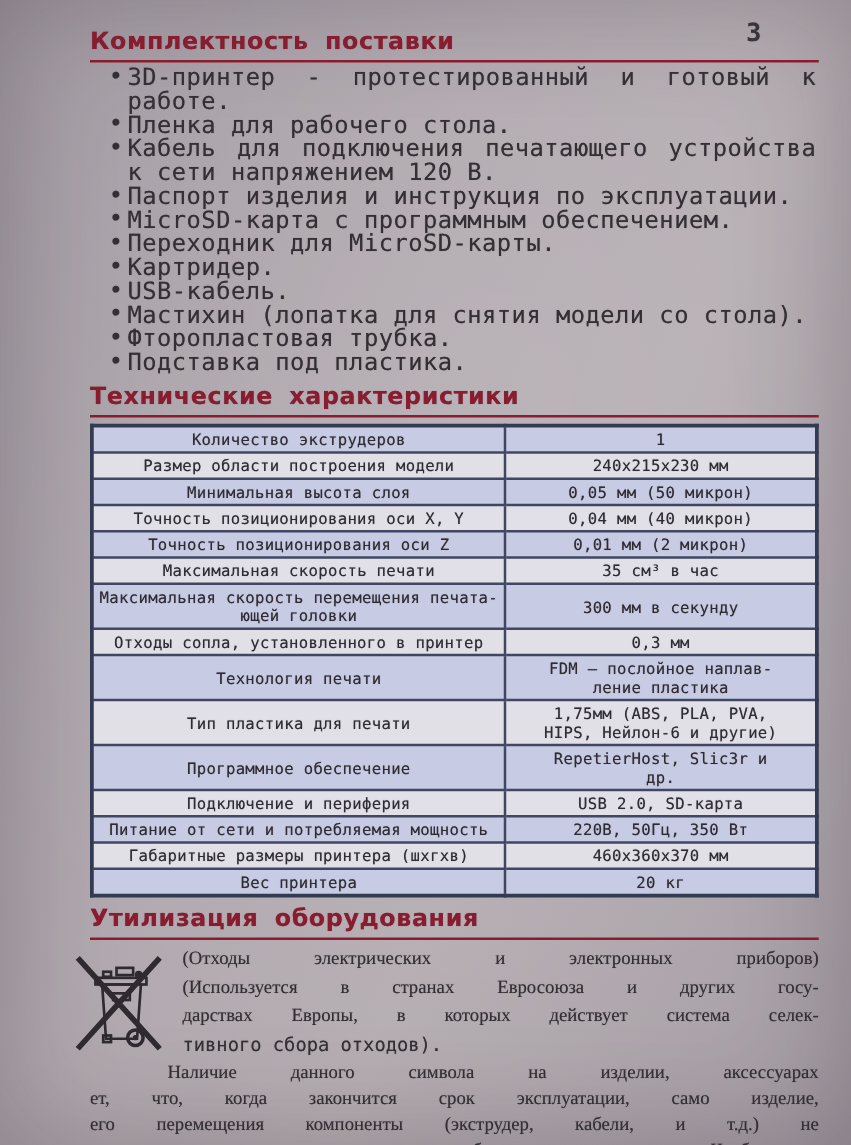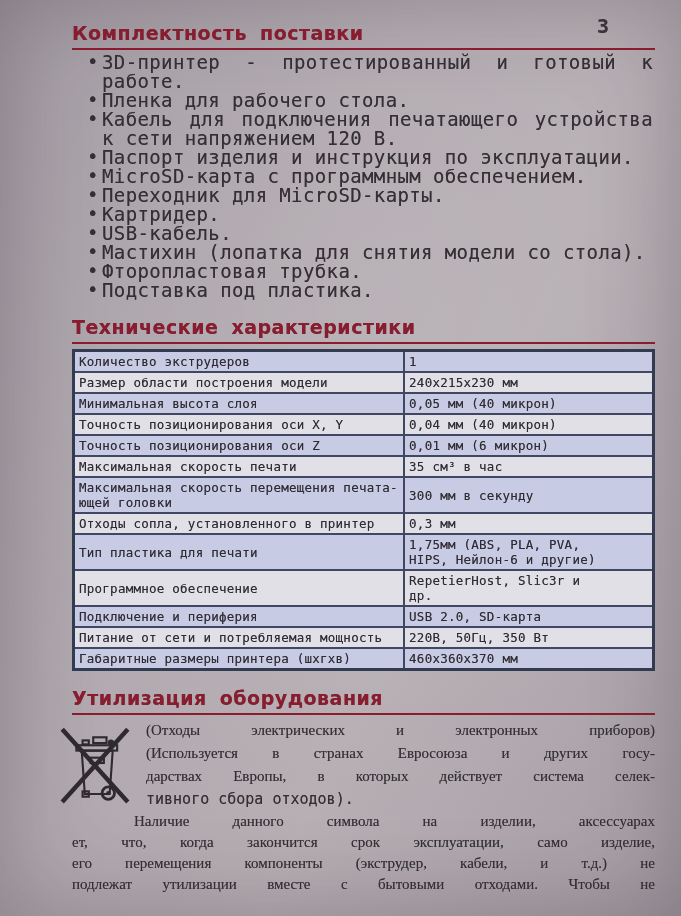--- a/index.html
+++ b/index.html
@@ -16,33 +16,33 @@
     text-shadow:0 0 0.6px rgba(51,47,53,0.55);
   }
   .page-number{position:absolute;top:14px;right:72px;font-size:20px;font-weight:bold;color:#39343b;}
   h1.section-title{
     font-family:"DejaVu Sans","Liberation Sans",sans-serif;font-weight:bold;
     font-size:19px;line-height:23px;text-align:left;color:#8b1b2e;
     margin:0;padding-bottom:3px;border-bottom:2px solid #8b1b2e;
     letter-spacing:0.5px;word-spacing:6px;
   }
   .section{margin:0;}
-  .section + .section{margin-top:16px;}
+  .section + .section{margin-top:6px;}
   ul.delivery{list-style:none;margin:3px 0 0;padding:0 2px 0 14px;}
   ul.delivery li{
     position:relative;padding-left:16px;font-size:19px;line-height:19px;
     text-align:justify;letter-spacing:0.02em;
   }
   ul.delivery li::before{content:"\2022";position:absolute;left:1px;top:-1px;color:#332f35;}
   table.specs{
     width:100%;border-collapse:collapse;margin-top:5px;
     border:3px solid #333b52;
   }
   table.specs td{
-    border:2px solid #414763;text-align:left;
+    border:2px solid #414763;text-align:center;
     font-size:12.5px;line-height:15px;padding:2px 4px;white-space:pre-line;
     letter-spacing:0.02em;color:#2f2b33;
   }
   table.specs td.label{width:57%;}
   table.specs tr:nth-child(odd){background:#c7cbe3;}
   table.specs tr:nth-child(even){background:#e1e0e7;}
   .disposal-flow{margin-top:4px;font-size:15px;}
   .weee{float:left;width:78px;height:84px;margin:2px 12px 0 -16px;}
   .note-line{line-height:23px;text-align:justify;}
   .para-line{line-height:21px;text-align:justify;}
@@ -79,42 +79,47 @@
         <tr>
             <td class="label">Количество экструдеров</td>
             <td class="value">1</td>
           </tr>
         <tr>
             <td class="label">Размер области построения модели</td>
             <td class="value">240x215x230 мм</td>
           </tr>
         <tr>
             <td class="label">Минимальная высота слоя</td>
-            <td class="value">0,05 мм (40 микрон)</td>
+            <td class="value">0,05 мм (50 микрон)</td>
           </tr>
         <tr>
             <td class="label">Точность позиционирования оси X, Y</td>
             <td class="value">0,04 мм (40 микрон)</td>
           </tr>
         <tr>
             <td class="label">Точность позиционирования оси Z</td>
-            <td class="value">0,01 мм (6 микрон)</td>
+            <td class="value">0,01 мм (2 микрон)</td>
           </tr>
         <tr>
             <td class="label">Максимальная скорость печати</td>
             <td class="value">35 см³ в час</td>
           </tr>
         <tr>
             <td class="label">Максимальная скорость перемещения печата-
 ющей головки</td>
             <td class="value">300 мм в секунду</td>
           </tr>
         <tr>
             <td class="label">Отходы сопла, установленного в принтер</td>
             <td class="value">0,3 мм</td>
+          </tr>
+        <tr>
+            <td class="label">Технология печати</td>
+            <td class="value">FDM – послойное наплав-
+ление пластика</td>
           </tr>
         <tr>
             <td class="label">Тип пластика для печати</td>
             <td class="value">1,75мм (ABS, PLA, PVA,
 HIPS, Нейлон-6 и другие)</td>
           </tr>
         <tr>
             <td class="label">Программное обеспечение</td>
             <td class="value">RepetierHost, Slic3r и
 др.</td>
@@ -123,20 +128,24 @@
             <td class="label">Подключение и периферия</td>
             <td class="value">USB 2.0, SD-карта</td>
           </tr>
         <tr>
             <td class="label">Питание от сети и потребляемая мощность</td>
             <td class="value">220В, 50Гц, 350 Вт</td>
           </tr>
         <tr>
             <td class="label">Габаритные размеры принтера (шхгхв)</td>
             <td class="value">460x360x370 мм</td>
+          </tr>
+        <tr>
+            <td class="label">Вес принтера</td>
+            <td class="value">20 кг</td>
           </tr>
       </tbody>
     </table>
   </div>
 
   <div class="section">
     <h1 class="section-title">Утилизация оборудования</h1>
     <div class="disposal-flow">
       <svg class="weee" viewBox="0 0 88 94" fill="none" stroke="#2e2a30" stroke-width="2.4">
 

